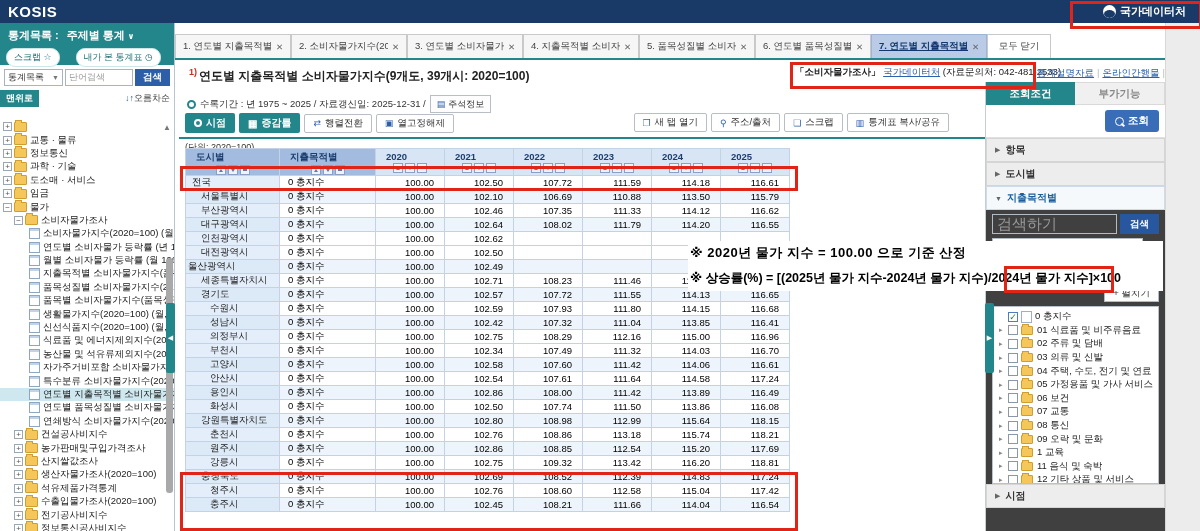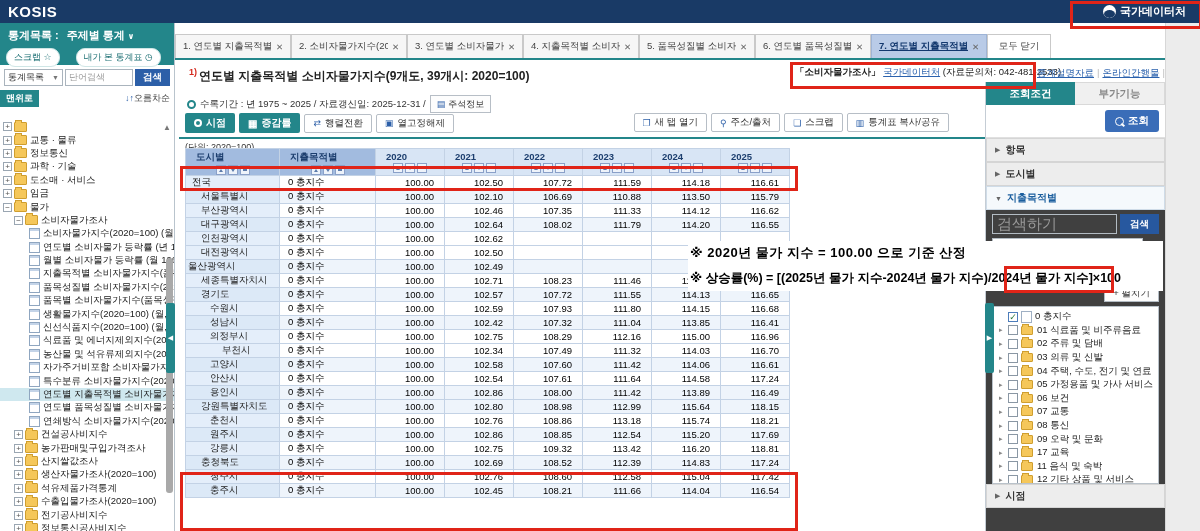--- a/index.html
+++ b/index.html
@@ -597,21 +597,21 @@
           <td class="city" style="padding-left: 24px;">의정부시</td>
           <td class="purpose">0 총지수</td>
           <td class="num">100.00</td>
           <td class="num">102.75</td>
           <td class="num">108.29</td>
           <td class="num">112.16</td>
           <td class="num">115.00</td>
           <td class="num">116.96</td>
         </tr>
         <tr>
-          <td class="city" style="padding-left: 36px;">부천시</td>
+          <td class="city" style="padding-left: 24px;">부천시</td>
           <td class="purpose">0 총지수</td>
           <td class="num">100.00</td>
           <td class="num">102.34</td>
           <td class="num">107.49</td>
           <td class="num">111.32</td>
           <td class="num">114.03</td>
           <td class="num">116.70</td>
         </tr>
         <tr class="stripe">
           <td class="city" style="padding-left: 24px;">고양시</td>
@@ -635,20 +635,30 @@
         </tr>
         <tr class="stripe">
           <td class="city" style="padding-left: 24px;">용인시</td>
           <td class="purpose">0 총지수</td>
           <td class="num">100.00</td>
           <td class="num">102.86</td>
           <td class="num">108.00</td>
           <td class="num">111.42</td>
           <td class="num">113.89</td>
           <td class="num">116.49</td>
+        </tr>
+        <tr>
+          <td class="city" style="padding-left: 24px;">화성시</td>
+          <td class="purpose">0 총지수</td>
+          <td class="num">100.00</td>
+          <td class="num">102.50</td>
+          <td class="num">107.74</td>
+          <td class="num">111.50</td>
+          <td class="num">113.86</td>
+          <td class="num">116.08</td>
         </tr>
         <tr class="stripe">
           <td class="city" style="padding-left: 15px;">강원특별자치도</td>
           <td class="purpose">0 총지수</td>
           <td class="num">100.00</td>
           <td class="num">102.80</td>
           <td class="num">108.98</td>
           <td class="num">112.99</td>
           <td class="num">115.64</td>
           <td class="num">118.15</td>
@@ -825,21 +835,21 @@
         <div class="cat-row">
           <span class="arrow">▸</span>
           <span class="checkbox"></span>
           <span class="folder-icon small"></span>
           <span class="cat-label">09 오락 및 문화</span>
         </div>
         <div class="cat-row">
           <span class="arrow">▸</span>
           <span class="checkbox"></span>
           <span class="folder-icon small"></span>
-          <span class="cat-label">17 교육</span>
+          <span class="cat-label">1 교육</span>
         </div>
         <div class="cat-row">
           <span class="arrow">▸</span>
           <span class="checkbox"></span>
           <span class="folder-icon small"></span>
           <span class="cat-label">11 음식 및 숙박</span>
         </div>
         <div class="cat-row">
           <span class="arrow">▸</span>
           <span class="checkbox"></span>

